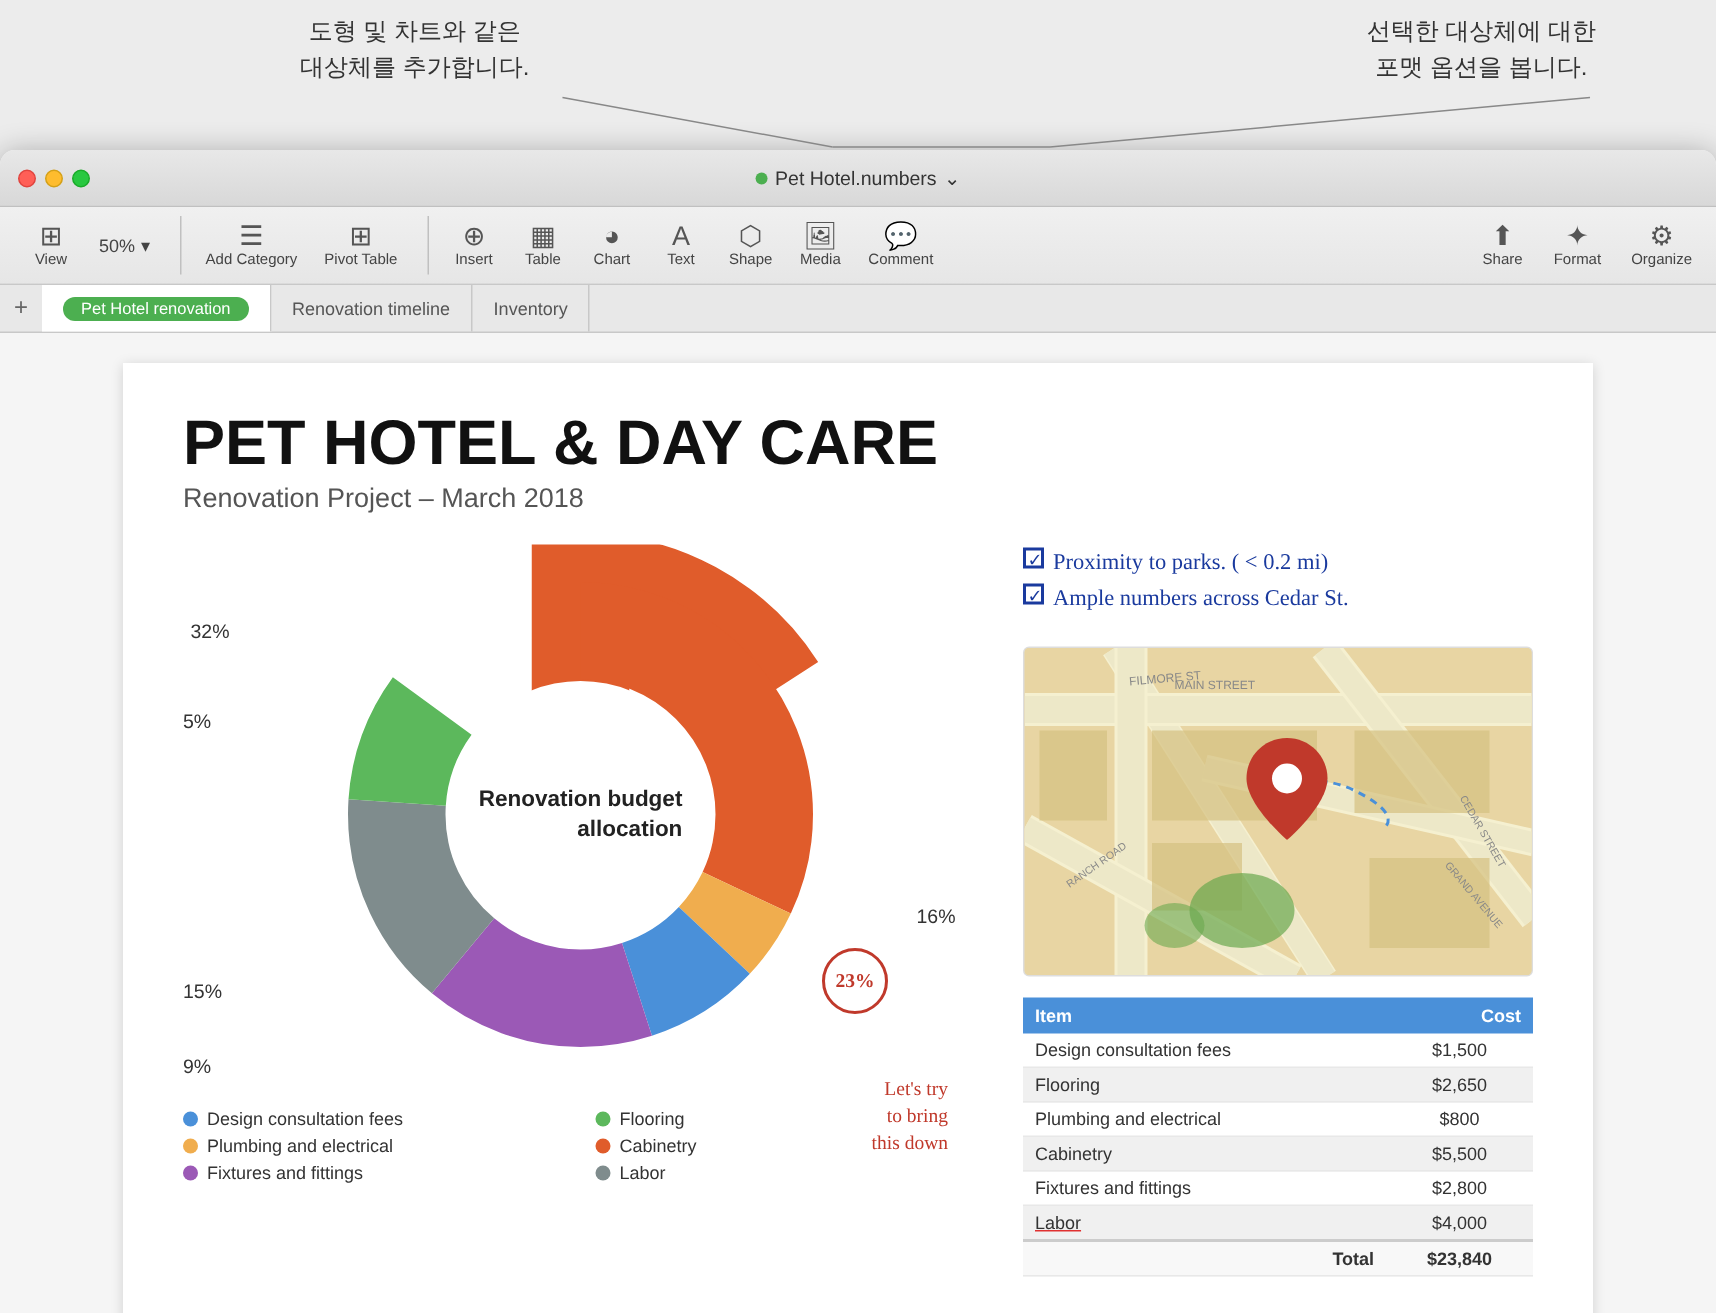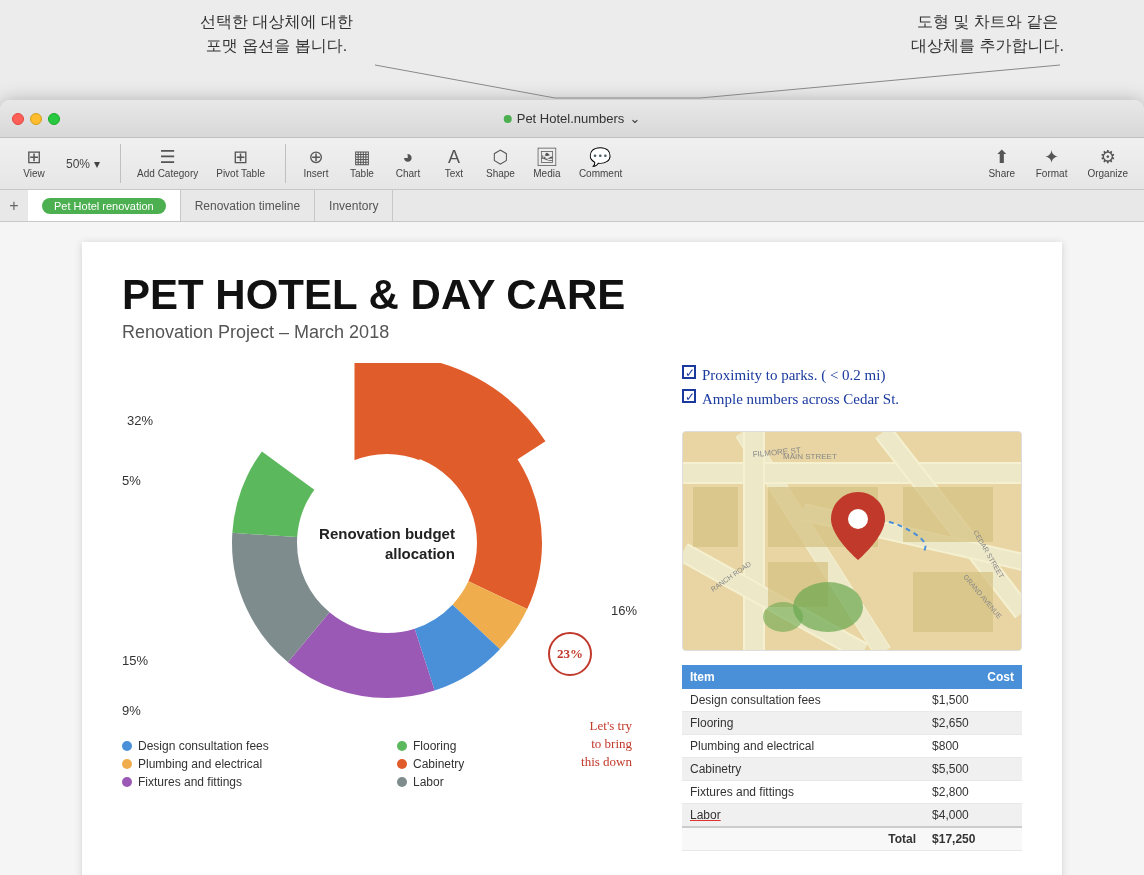--- a/index.html
+++ b/index.html
@@ -335,40 +335,40 @@
       padding: 5px 8px;
       text-align: left;
       font-weight: 600;
     }
     .budget-table th:last-child { text-align: right; }
     .budget-table td {
       padding: 4px 8px;
       border-bottom: 1px solid #e8e8e8;
       color: #333;
     }
-    .budget-table td:last-child { text-align: left; }
+    .budget-table td:last-child { text-align: center; }
     .budget-table tr:nth-child(even) td { background: #f0f0f0; }
     .budget-table .total-row td {
       border-top: 2px solid #ccc;
       font-weight: 700;
       background: #f8f8f8;
     }
     .underline-red { text-decoration: underline; text-decoration-color: #e03030; }
   </style>
 </head>
 <body>
 
 <div class="annotation-area">
   <div class="annotation-text">
+    <span>도형 및 차트와 같은</span><br>
+    <span>대상체를 추가합니다.</span>
+  </div>
+  <div class="annotation-text">
     <span>선택한 대상체에 대한</span><br>
     <span>포맷 옵션을 봅니다.</span>
-  </div>
-  <div class="annotation-text">
-    <span>도형 및 차트와 같은</span><br>
-    <span>대상체를 추가합니다.</span>
   </div>
 </div>
 
 <svg style="position:absolute;top:60px;left:0;width:1144px;height:45px;pointer-events:none;z-index:11;">
 
   <line x1="375" y1="5" x2="555" y2="38" stroke="#888" stroke-width="1"></line>
 
   <line x1="555" y1="38" x2="700" y2="38" stroke="#888" stroke-width="1"></line>
 
   <line x1="700" y1="38" x2="1060" y2="5" stroke="#888" stroke-width="1"></line>
@@ -642,21 +642,21 @@
                   <td>$2,800</td>
                 </tr>
                 <tr>
                   <td class="underline-red">Labor</td>
                   <td>$4,000</td>
                 </tr>
               </tbody>
               <tfoot>
                 <tr class="total-row">
                   <td style="text-align:right;">Total</td>
-                  <td>$17,250</td>
+                  <td>$23,840</td>
                 </tr>
               </tfoot>
             </table>
           </div>
         </div>
       </div>
     </div>
   </div>
 </div>
 

